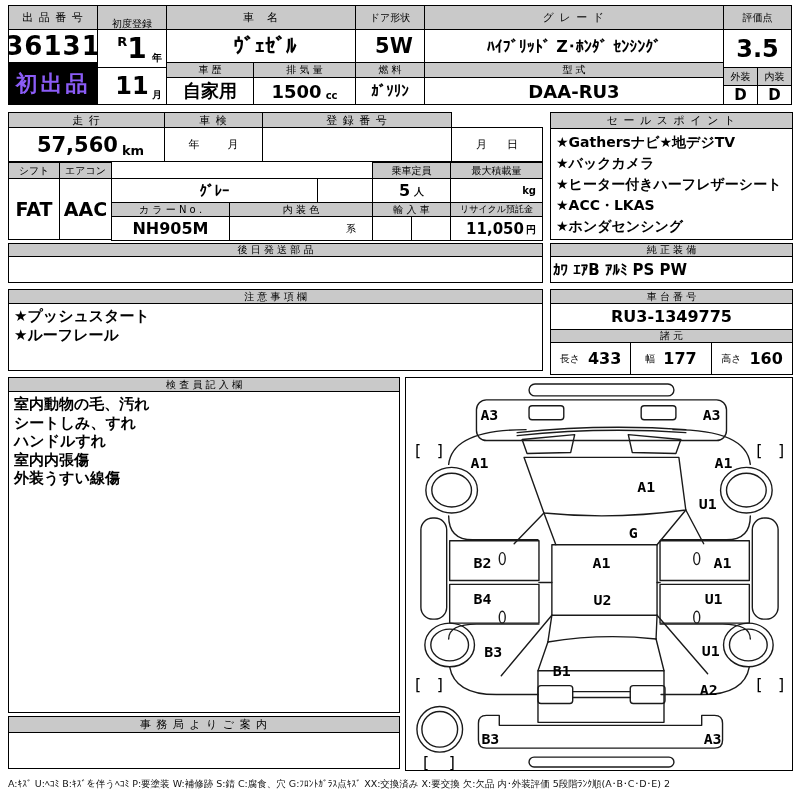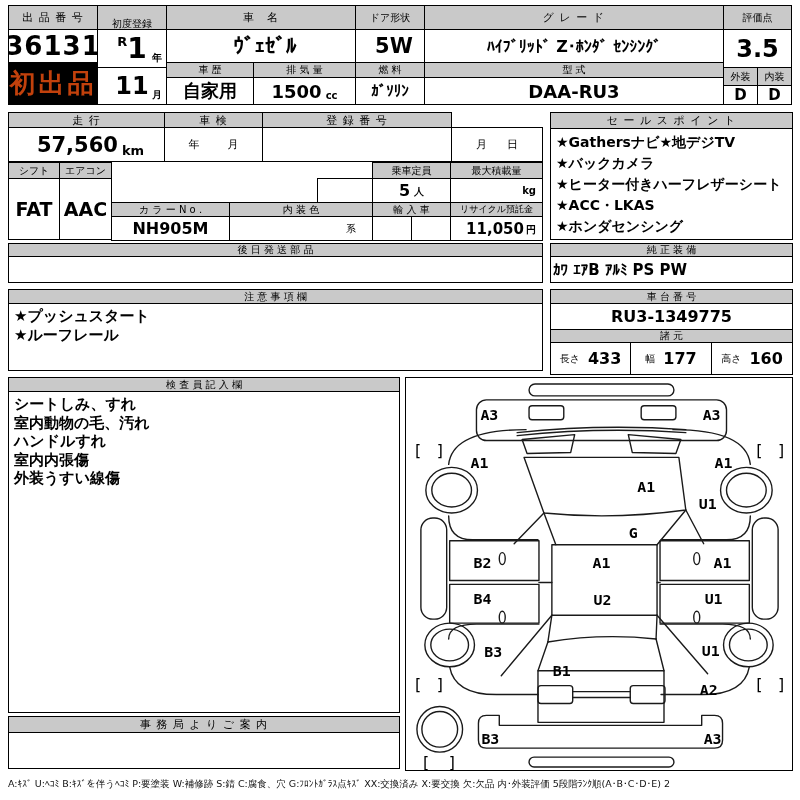--- a/index.html
+++ b/index.html
@@ -6,21 +6,21 @@
   .sheet{position:relative;width:800px;height:800px;background:#fff;
          font-family:"DejaVu Sans","Liberation Sans",sans-serif;color:#000;}
   .c{position:absolute;box-sizing:border-box;border:1.5px solid #000;
      display:flex;align-items:center;justify-content:center;
      overflow:hidden;white-space:nowrap;background:#fff;}
   .hdr{background:#c9c9c9;font-size:11px;letter-spacing:1px;font-weight:500;}
   .f10{font-size:10px;letter-spacing:0;}
   .f9{font-size:9px;letter-spacing:0;}
   .left{justify-content:flex-start;padding-left:2px;}
   .right{justify-content:flex-end;padding-right:6px;}
-  .badge{background:#000;color:#c2410c;font-size:26px;font-weight:bold;letter-spacing:3px;}
+  .badge{background:#000;color:#8b5cf6;font-size:22px;font-weight:bold;letter-spacing:3px;}
   .big26{font-size:26px;font-weight:bold;letter-spacing:1px;}
   .big24{font-size:24px;font-weight:bold;}
   .big21{font-size:21px;font-weight:bold;padding-left:8px;}
   .big19{font-size:19px;font-weight:bold;}
   .big18{font-size:18px;font-weight:bold;}
   .big16{font-size:16px;font-weight:bold;}
   .big15{font-size:15px;font-weight:bold;}
   .unit{font-size:10px;font-weight:bold;margin-left:4px;align-self:flex-end;padding-bottom:3px;}
   .era{font-size:13px;font-weight:bold;align-self:flex-start;padding-top:4px;}
   .big28{font-size:28px;font-weight:bold;}
@@ -103,20 +103,21 @@
     <span class="blanklbl">月</span>
     <span class="gap24" style="width:20px"></span>
     <span class="blanklbl">日</span>
   </div>
 
   <div class="c hdr f10" style="left:8px;top:162px;width:52px;height:17px">シフト</div>
   <div class="c big19" style="left:8px;top:178px;width:52px;height:62px">FAT</div>
   <div class="c hdr f10" style="left:59px;top:162px;width:53px;height:17px">エアコン</div>
   <div class="c big19" style="left:59px;top:178px;width:53px;height:62px">AAC</div>
 
+  <div class="c big15" style="left:111px;top:178px;width:207px;height:25px">ｸﾞﾚｰ</div>
   <div class="c" style="left:317px;top:178px;width:56px;height:25px"></div>
   <div class="c hdr f10" style="left:372px;top:162px;width:79px;height:17px">乗車定員</div>
   <div class="c" style="left:372px;top:178px;width:79px;height:25px">
     <span class="big16">5</span>
     <span class="unit">人</span>
   </div>
   <div class="c hdr f10" style="left:450px;top:162px;width:93px;height:17px">最大積載量</div>
   <div class="c right" style="left:450px;top:178px;width:93px;height:25px">
     <span class="f10" style="font-weight:bold">kg</span>
   </div>
@@ -167,22 +168,22 @@
     <span class="dimlbl">幅</span>
     <span class="big16">177</span>
   </div>
   <div class="c" style="left:711px;top:342px;width:82px;height:33px">
     <span class="dimlbl">高さ</span>
     <span class="big16">160</span>
   </div>
 
   <div class="c hdr f10" style="left:8px;top:377px;width:392px;height:15px">検 査 員 記 入 欄</div>
   <div class="c list list-insp" style="left:8px;top:391px;width:392px;height:322px">
+      <div class="li">室内動物の毛、汚れ</div>
       <div class="li">シートしみ、すれ</div>
-      <div class="li">室内動物の毛、汚れ</div>
       <div class="li">ハンドルすれ</div>
       <div class="li">室内内張傷</div>
       <div class="li">外装うすい線傷</div>
     </div>
 
   <div class="c hdr" style="left:8px;top:716px;width:392px;height:17px">事 務 局 よ り ご 案 内</div>
   <div class="c" style="left:8px;top:732px;width:392px;height:37px"></div>
 
   <div class="c" style="left:405px;top:377px;width:388px;height:394px;padding:0">
     <svg width="385" height="391" viewBox="0 0 388 394" xmlns="http://www.w3.org/2000/svg">

